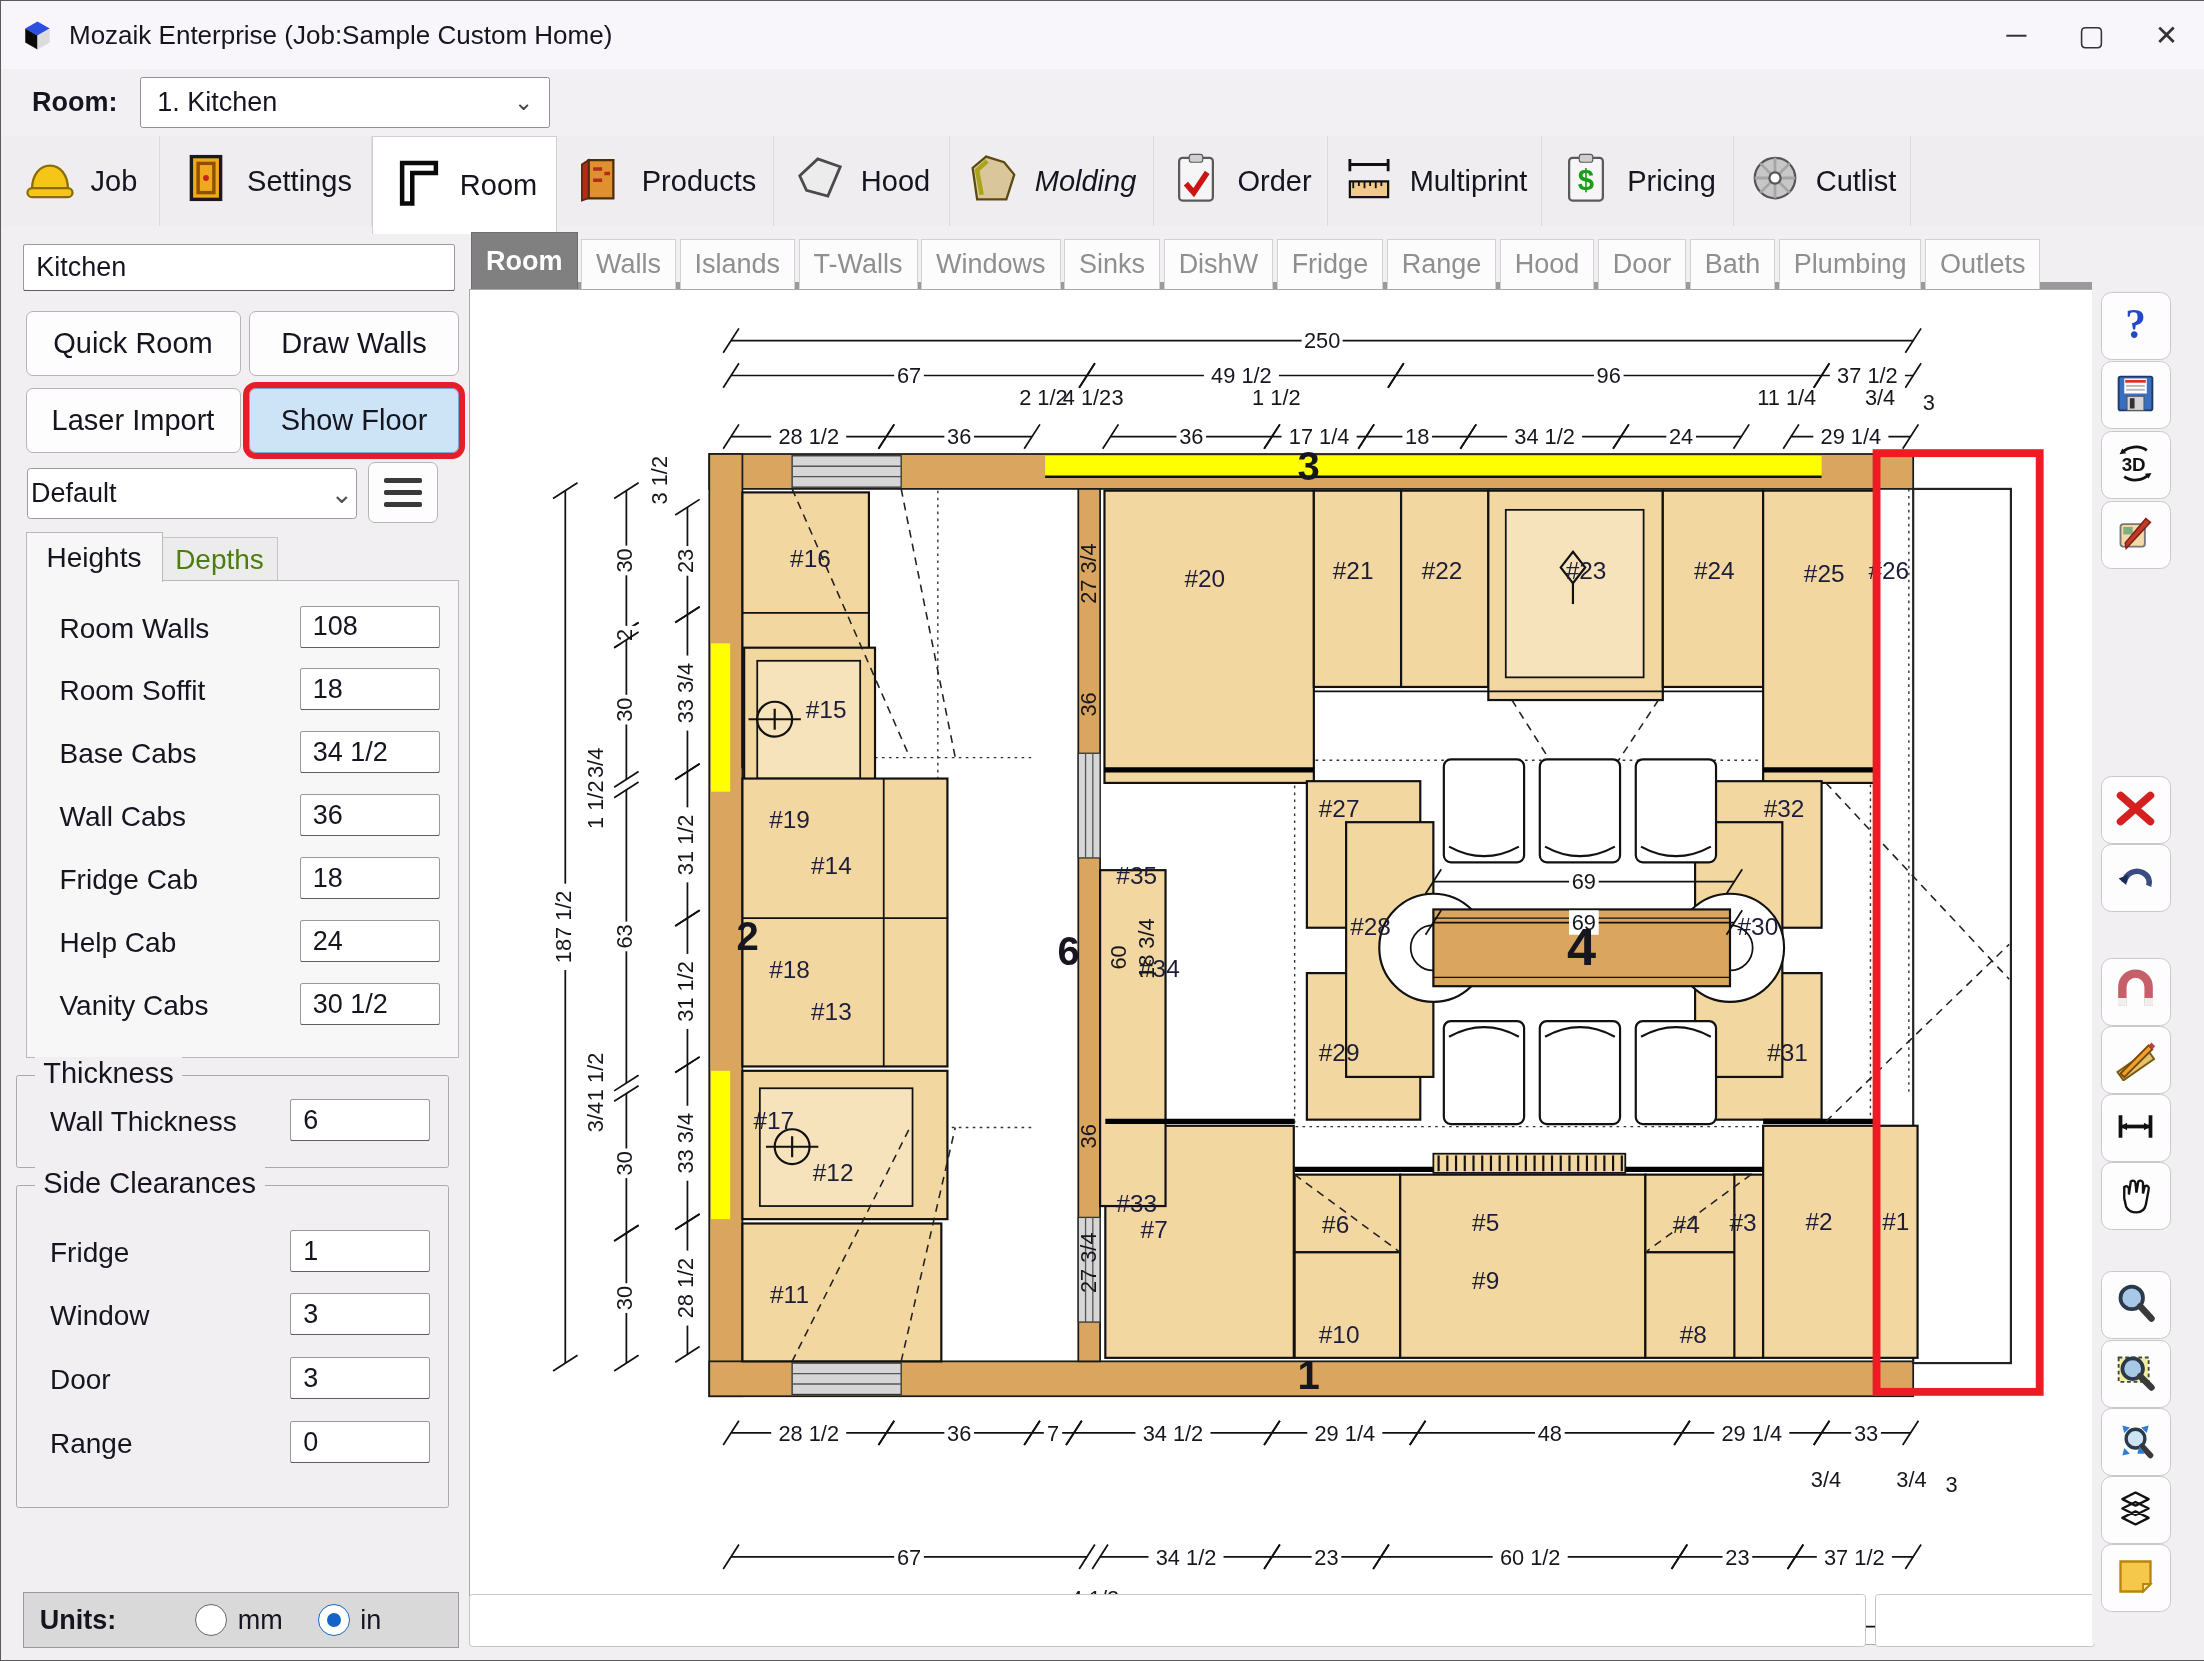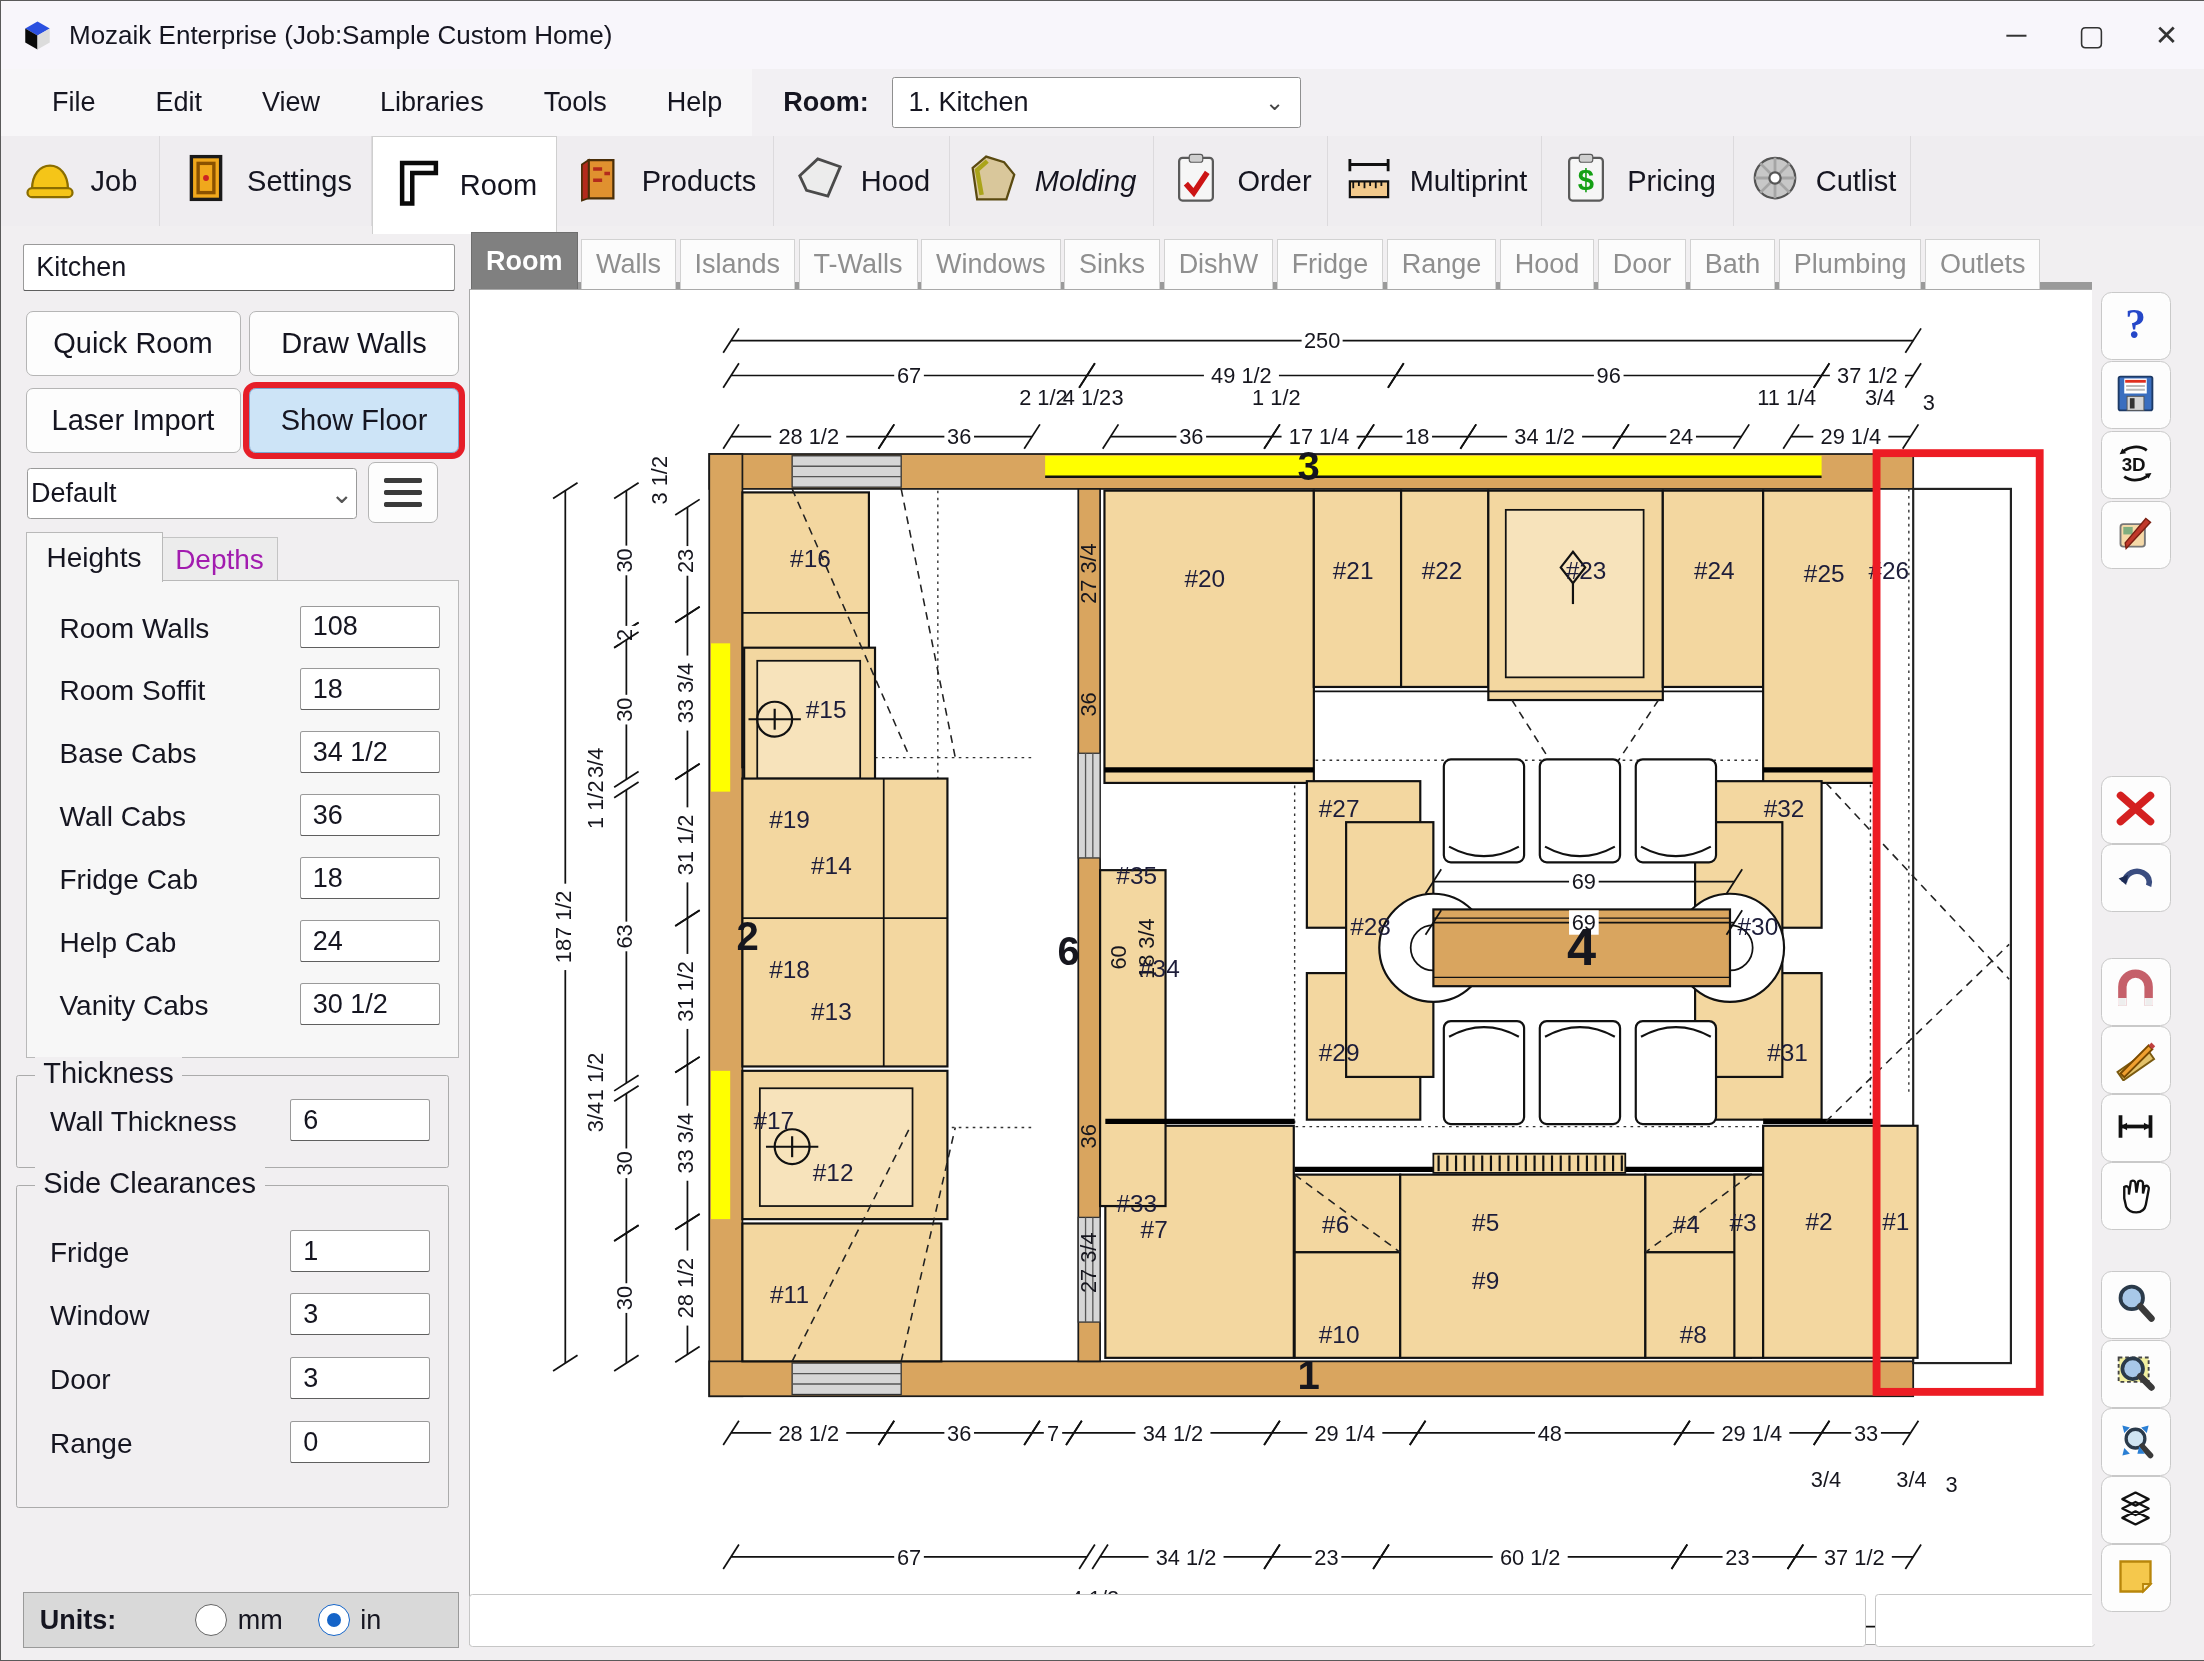--- a/index.html
+++ b/index.html
@@ -49,21 +49,21 @@
   #preset-select{position:absolute;left:26px;top:242px;width:330px;height:51px;background:#fff;
                  border:0.9px solid #9a9a9a;border-radius:3.5px;display:flex;align-items:center;
                  justify-content:space-between;padding:0 3px;font-size:27px;box-sizing:border-box;}
   #preset-menu-btn{position:absolute;left:367px;top:236px;width:68px;height:59px;background:#fdfdfd;
                    border:0.9px solid #b5b5b5;border-radius:7px;display:flex;flex-direction:column;
                    align-items:center;justify-content:center;gap:7px;cursor:pointer;}
   #preset-menu-btn span{display:block;width:38px;height:5.2px;background:#3a3a3a;border-radius:1.7px;}
   .hd-tab{position:absolute;top:306px;height:49px;display:flex;align-items:center;justify-content:center;
           font-size:28px;cursor:pointer;}
   #tab-heights{left:24.5px;width:135px;background:#f7f7f7;border:0.9px solid #b9b9b9;border-bottom:none;z-index:2;}
-  #tab-depths{left:160px;width:115px;background:#ececec;border:0.9px solid #c4c4c4;color:#a21caf;height:44px;top:311px;}
+  #tab-depths{left:160px;width:115px;background:#ececec;border:0.9px solid #c4c4c4;color:#4d7c0f;height:44px;top:311px;}
   #heights-panel{position:absolute;left:24.5px;top:354px;width:431px;height:476px;background:#f7f7f7;
                  border:0.9px solid #b9b9b9;}
   .field-row{position:absolute;left:0;width:431px;height:44px;}
   .field-row .lbl{position:absolute;left:33px;top:7px;font-size:28px;}
   .field-row .val{position:absolute;left:273px;top:0;width:140px;height:42px;}
   .groupbox{position:absolute;left:15px;width:431px;border:0.9px solid #ababab;border-radius:2.6px;}
   .groupbox .legend{position:absolute;left:17.5px;top:-19px;background:#f1eff1;padding:0 8.7px;font-size:29px;}
   #units-bar{position:absolute;left:22px;top:1366px;width:434px;height:54px;background:#d9d9d9;
              border:1.7px solid #9a9a9a;display:flex;align-items:center;font-size:27px;}
   .radio{width:30px;height:30px;border-radius:50%;border:1.7px solid #666;background:#fff;
@@ -95,28 +95,20 @@
     </svg>
     <span id="title-text">Mozaik Enterprise (Job:Sample Custom Home)</span>
     <div class="win-controls">
       <div class="win-btn">─</div>
       <div class="win-btn">▢</div>
       <div class="win-btn">✕</div>
     </div>
   </div>
 
   <div id="menubar">
-    <div class="inner" id="menu-items">
-        <div class="menu-item">File</div>
-        <div class="menu-item">Edit</div>
-        <div class="menu-item">View</div>
-        <div class="menu-item">Libraries</div>
-        <div class="menu-item">Tools</div>
-        <div class="menu-item">Help</div>
-      </div>
     <span id="room-label">Room:</span>
     <div id="room-select">
       <span>1. Kitchen</span>
       <span class="chev">⌄</span>
     </div>
   </div>
 
   <div id="toolbar">
       <div class="tb-btn" style="width: 159px;">
         <span><svg viewBox="0 0 48 48" width="54" height="54">

